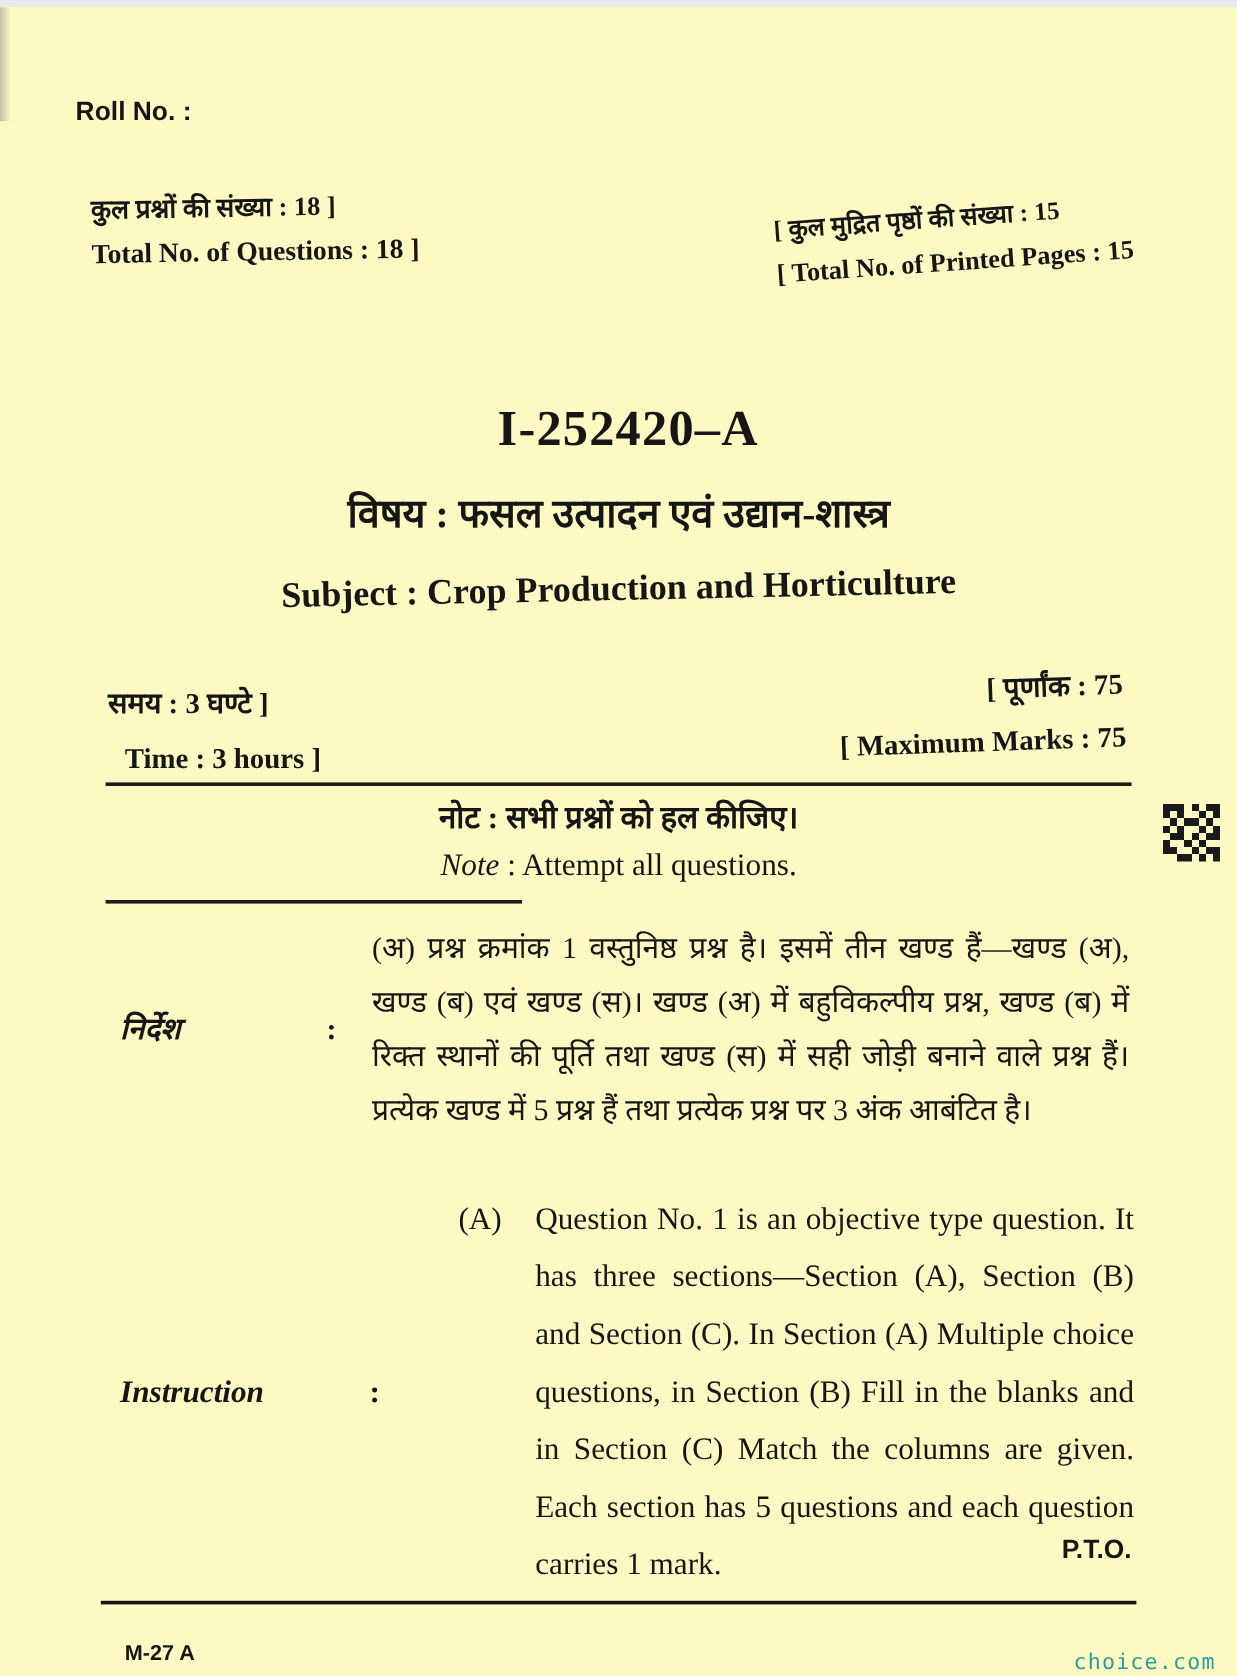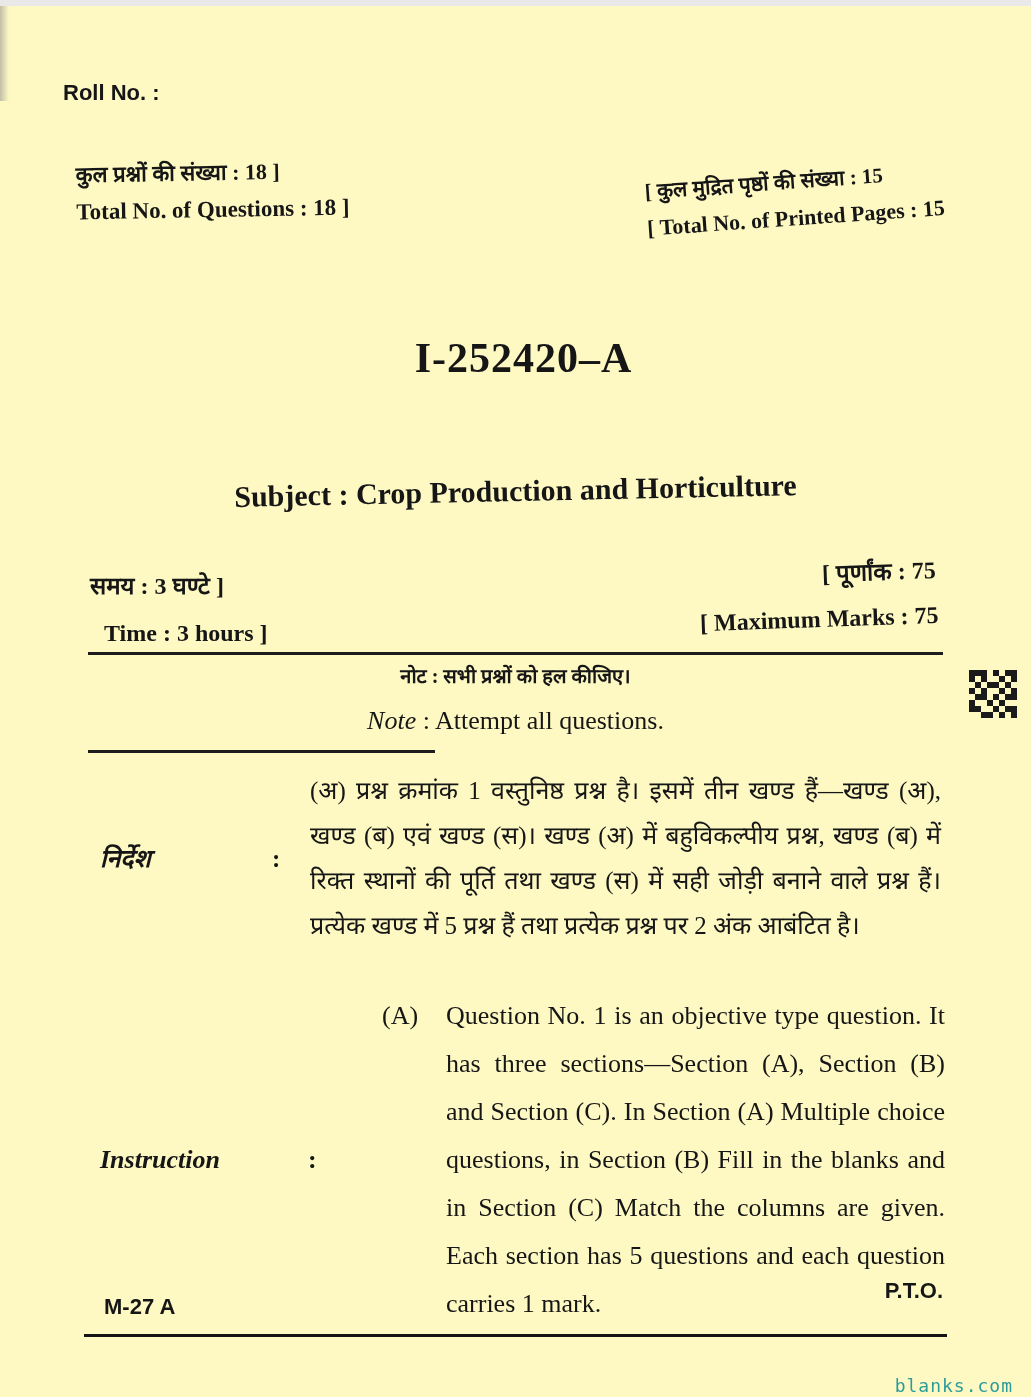--- a/index.html
+++ b/index.html
@@ -39,43 +39,43 @@
     position:absolute; left:0; right:0; top:468px; text-align:center;
     font-size:30px; font-weight:700; transform:rotate(-1.2deg);
   }
 
   .time-hi { position:absolute; left:90px; top:562px; font-weight:700; font-size:24px; }
   .time-en { position:absolute; left:104px; top:614px; font-weight:700; font-size:24px; }
   .marks-hi { position:absolute; right:95px; top:548px; font-weight:700; font-size:24px; transform:rotate(-2deg); }
   .marks-en { position:absolute; right:92px; top:600px; font-weight:700; font-size:24px; transform:rotate(-2deg); }
 
   .rule-top   { position:absolute; left:88px; right:88px; top:646px; height:3px; background:#1d1d1d; }
-  .note-hi    { position:absolute; left:0; right:0; top:656px; text-align:center; font-weight:700; font-size:20px; }
+  .note-hi    { position:absolute; left:0; right:0; top:656px; text-align:center; font-weight:700; font-size:26px; }
   .note-en    { position:absolute; left:0; right:0; top:700px; text-align:center; font-weight:400; font-size:26px; }
   .note-en .note-word { font-style:italic; }
   .rule-mid   { position:absolute; left:88px; width:347px; top:744px; height:3px; background:#1d1d1d; }
 
   .inst-row { position:absolute; display:flex; align-items:center; }
   .inst-hi  { left:100px; right:90px; top:762px; }
   .inst-en  { left:100px; right:86px; top:986px;gap:36px; }
   .inst-label { width:172px; font-weight:700; font-style:italic; }
   .inst-hi .inst-label { font-size:25px; line-height:45px; }
   .inst-en .inst-label { font-size:26px; line-height:48px; }
   .inst-colon { width:38px; font-weight:700; }
   .inst-hi .inst-colon { font-size:25px; line-height:45px; }
   .inst-en .inst-colon { font-size:26px; line-height:48px; }
   .inst-hi .inst-body { flex:1; font-size:25px; line-height:45px; text-align:justify; }
   .inst-en .inst-body { flex:1; display:flex; }
   .inst-en .inst-marker { width:64px; font-size:26px; line-height:48px; }
   .inst-en .inst-text { flex:1; font-size:26px; line-height:48px; text-align:justify; }
 
   .rule-bottom { position:absolute; left:84px; right:84px; top:1328px; height:3px; background:#141414; }
   .footer-left {
-    position:absolute; left:104px; top:1288px;
-    font-family:"Liberation Sans", sans-serif; font-weight:700; font-size:22px;
+    position:absolute; left:104px; top:1361px;
+    font-family:"Liberation Sans", sans-serif; font-weight:700; font-size:18px;
   }
   .footer-right {
     position:absolute; right:88px; top:1272px;
     font-family:"Liberation Sans", sans-serif; font-weight:700; font-size:22px;
   }
   .watermark {
     position:absolute; right:18px; bottom:7px;
     color:#2b9b9b; font-size:18px; letter-spacing:1px;
     font-family:"DejaVu Sans Mono", monospace;
   }
@@ -96,38 +96,39 @@
     <div class="en">Total No. of Questions : 18 ]</div>
   </div>
 
   <div class="hdr-right">
     <div class="hi">[ कुल मुद्रित पृष्ठों की संख्या : 15</div>
     <div class="en">[ Total No. of Printed Pages : 15</div>
   </div>
 
   <div class="paper-code">I-252420–A</div>
 
+  <div class="subject-hi">विषय : फसल उत्पादन एवं उद्यान-शास्त्र</div>
   <div class="subject-en">Subject : Crop Production and Horticulture</div>
 
   <div class="time-hi">समय : 3 घण्टे ]</div>
   <div class="time-en">Time : 3 hours ]</div>
   <div class="marks-hi">[ पूर्णांक : 75</div>
   <div class="marks-en">[ Maximum Marks : 75</div>
 
   <div class="rule-top"></div>
 
   <div class="note-hi">नोट : सभी प्रश्नों को हल कीजिए।</div>
   <div class="note-en"><span class="note-word">Note</span><span> : Attempt all questions.</span></div>
 
   <div class="rule-mid"></div>
 
   <div class="inst-row inst-hi">
     <div class="inst-label">निर्देश</div>
     <div class="inst-colon">:</div>
-    <div class="inst-body">(अ) प्रश्न क्रमांक 1 वस्तुनिष्ठ प्रश्न है। इसमें तीन खण्ड हैं—खण्ड (अ), खण्ड (ब) एवं खण्ड (स)। खण्ड (अ) में बहुविकल्पीय प्रश्न, खण्ड (ब) में रिक्त स्थानों की पूर्ति तथा खण्ड (स) में सही जोड़ी बनाने वाले प्रश्न हैं। प्रत्येक खण्ड में 5 प्रश्न हैं तथा प्रत्येक प्रश्न पर 2 अंक आबंटित है।</div>
+    <div class="inst-body">(अ) प्रश्न क्रमांक 1 वस्तुनिष्ठ प्रश्न है। इसमें तीन खण्ड हैं—खण्ड (अ), खण्ड (ब) एवं खण्ड (स)। खण्ड (अ) में बहुविकल्पीय प्रश्न, खण्ड (ब) में रिक्त स्थानों की पूर्ति तथा खण्ड (स) में सही जोड़ी बनाने वाले प्रश्न हैं। प्रत्येक खण्ड में 5 प्रश्न हैं तथा प्रत्येक प्रश्न पर 3 अंक आबंटित है।</div>
   </div>
 
   <div class="inst-row inst-en">
     <div class="inst-label">Instruction</div>
     <div class="inst-colon">:</div>
     <div class="inst-body">
       <div class="inst-marker">(A)</div>
       <div class="inst-text">Question No. 1 is an objective type question. It has three sections—Section (A), Section (B) and Section (C). In Section (A) Multiple choice questions, in Section (B) Fill in the blanks and in Section (C) Match the columns are given. Each section has 5 questions and each question carries 1 mark.</div>
     </div>
   </div>
@@ -169,15 +170,15 @@
         <rect x="4" y="6" width="1" height="1"></rect>
         <rect x="6" y="6" width="1" height="1"></rect>
         <rect x="7" y="6" width="1" height="1"></rect>
       <rect x="2" y="7" width="1" height="1"></rect>
         <rect x="3" y="7" width="1" height="1"></rect>
         <rect x="5" y="7" width="1" height="1"></rect>
         <rect x="7" y="7" width="1" height="1"></rect>
     </svg>
   </div>
 
-  <div class="watermark">blanks.com</div>
+  <div class="watermark">choice.com</div>
 
 </div>
 
 </body></html>

